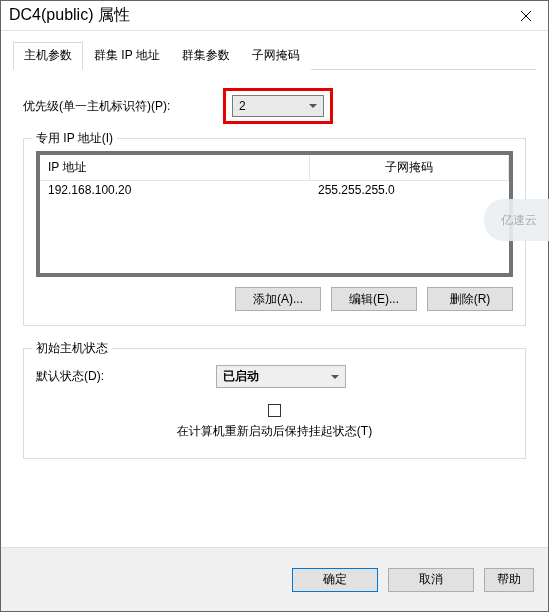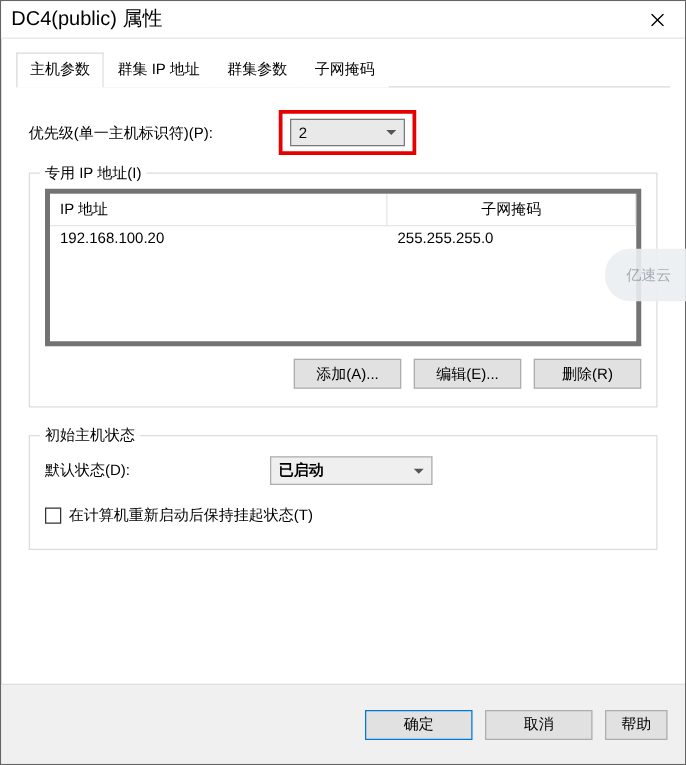--- a/index.html
+++ b/index.html
@@ -27,21 +27,21 @@
   .th { padding: 4px 8px; color: #000; border-right: 1px solid #e5e5e5; }
   .th.c1 { width: 270px; }
   .th.c2 { flex: 1; text-align: center; }
   .tr { display: flex; }
   .td { padding: 2px 8px; color: #000; }
   .td.c1 { width: 270px; }
   .td.c2 { flex: 1; }
   .btnrow { display: flex; justify-content: flex-end; gap: 10px; margin-top: 10px; }
   .btn { min-width: 86px; height: 24px; border: 1px solid #adadad; background: #e1e1e1; display: inline-flex; align-items: center; justify-content: center; color: #000; padding: 0 10px; }
   .group2 { border: 1px solid #dcdcdc; margin-top: 22px; position: relative; padding: 16px 12px 18px 12px; }
-  .chk { display: flex; align-items: center; gap: 6px; margin-top: 16px; }
+  .chk { display: flex; align-items: center; gap: 6px; margin-top: 16px; flex-direction: column; }
   .chkbox { width: 13px; height: 13px; border: 1px solid #333; background: #fff; }
   .footer { position: absolute; bottom: 0; left: 0; right: 0; height: 64px; background: #f0f0f0; border-top: 1px solid #dfdfdf; display: flex; align-items: center; justify-content: flex-end; gap: 10px; padding-right: 14px; }
   .btn.primary { border: 1px solid #0078d7; background: #e1e1e1; }
   .watermark { position: absolute; right: -6px; top: 198px; width: 70px; height: 42px; background: #eceff2; border-radius: 20px 0 0 20px; display: flex; align-items: center; justify-content: center; color: #9aa4ad; font-size: 12px; overflow: hidden; opacity: 0.9; }
 </style>
 </head>
 <body>
 
 <div class="window">
   <div class="titlebar">

